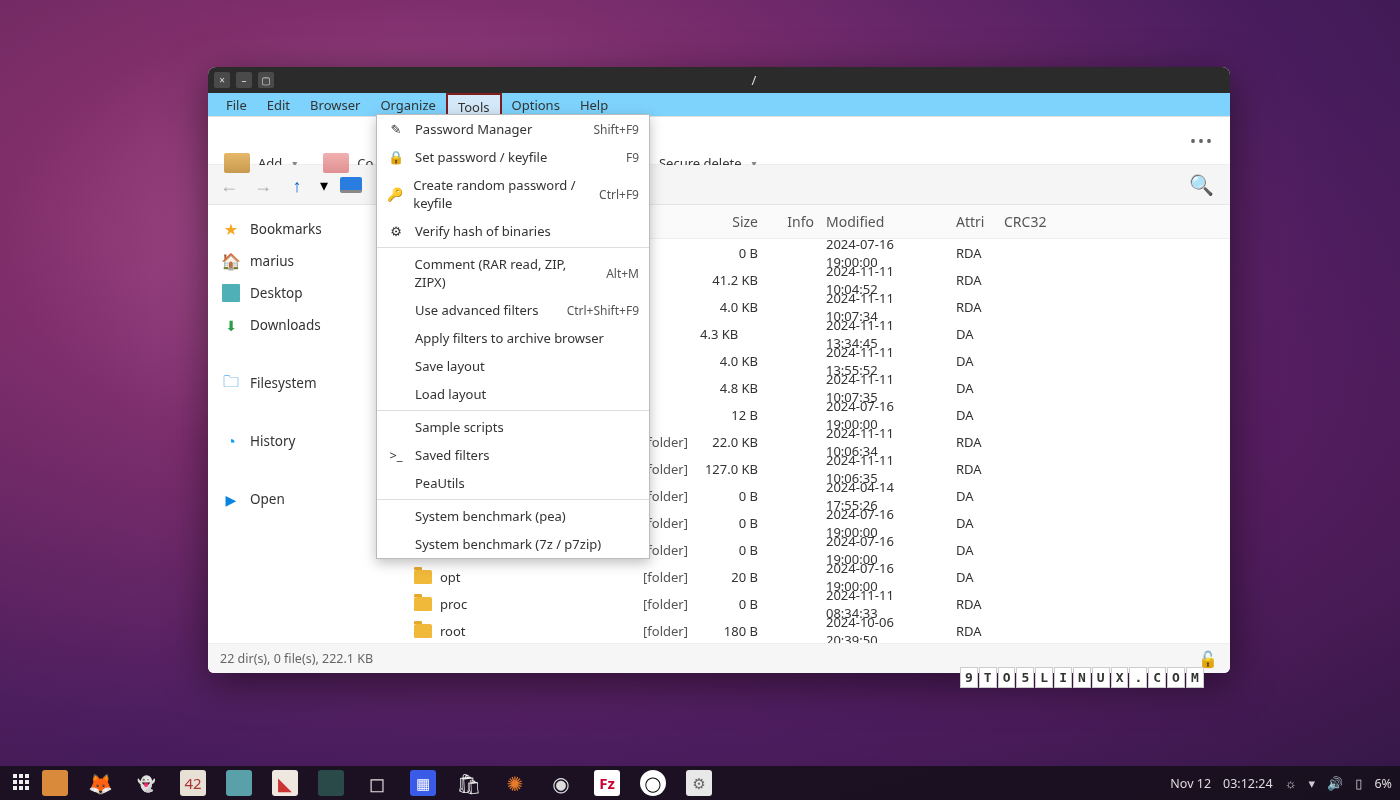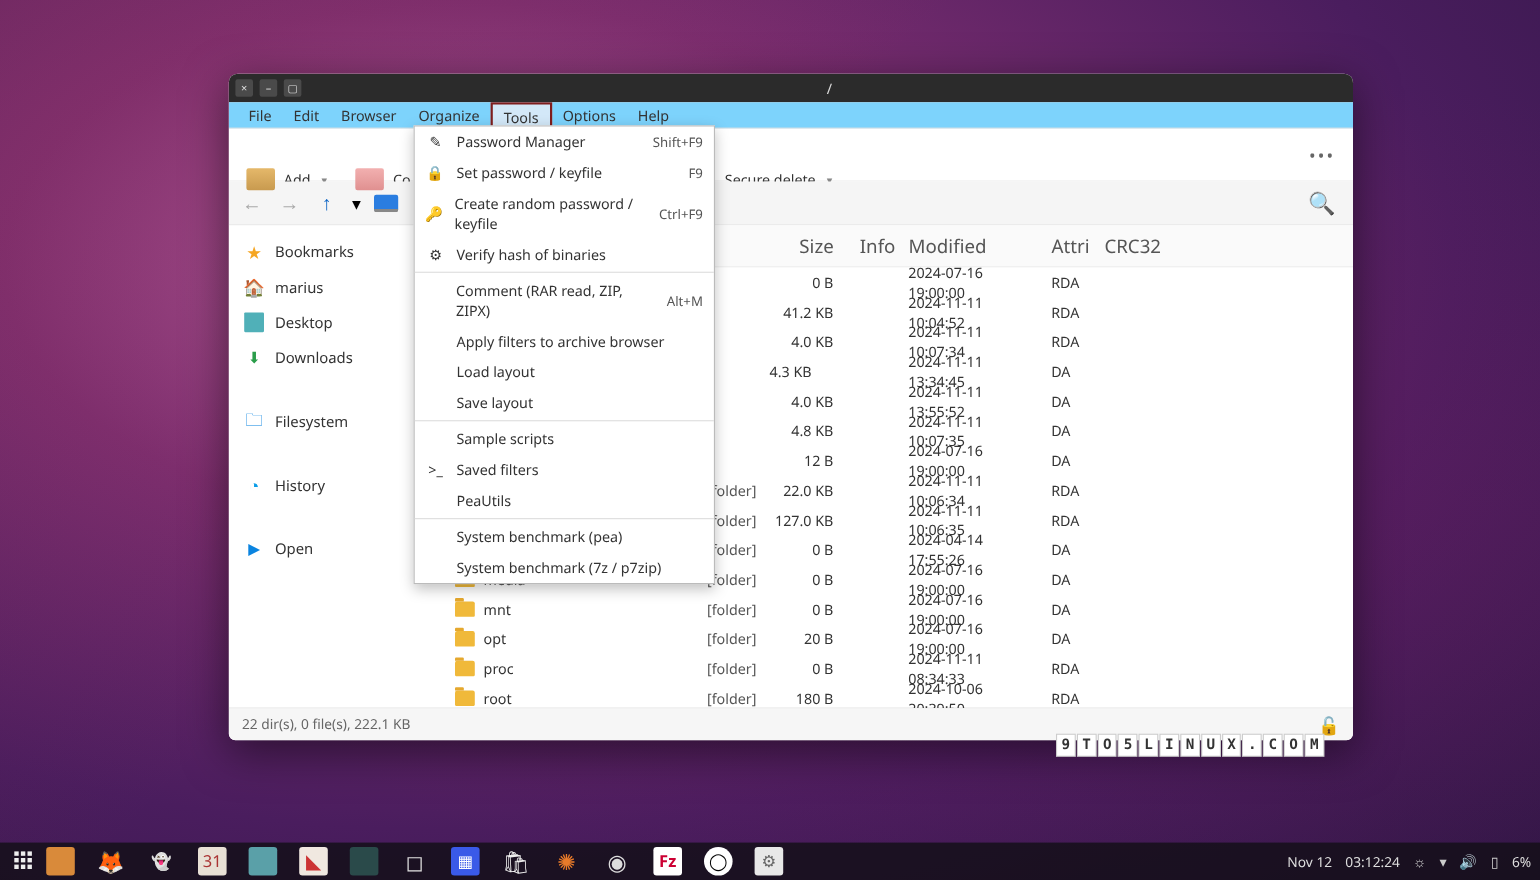--- a/index.html
+++ b/index.html
@@ -32,21 +32,21 @@
 .sidebar .sgroup { margin-top: 26px; }
 .sidebar .sicon { width:18px; height:18px; display:inline-flex; align-items:center; justify-content:center; }
 .star { color:#f5a623; font-size:16px; }
 .home { color:#e67b2b; font-size:16px; }
 .monitor { width:16px; height:12px; background:#50b0b8; border-radius:1px; }
 .dl { color:#2a9d4a; font-size:14px; }
 .folder { color:#0a84e0; font-size:16px; }
 .clock { color:#0a9de8; font-size:16px; }
 .play { color:#0a84e0; font-size:14px; }
 .main { flex:1; display:flex; flex-direction:column; overflow:hidden; }
-.headers { display:flex; font-size:17px; color:#555; background:#fafafa; border-bottom:1px solid #eee; padding: 4px 0; }
+.headers { display:flex; font-size:14px; color:#555; background:#fafafa; border-bottom:1px solid #eee; padding: 4px 0; }
 .headers div { padding: 3px 6px; }
 .col-name { width: 220px; padding-left:36px !important; }
 .col-type { width: 70px; text-align:right; }
 .col-size { width: 70px; text-align:right; }
 .col-info { width: 56px; text-align:right; }
 .col-mod { width: 130px; }
 .col-attr { width: 48px; }
 .col-crc { width: 60px; }
 .rows { flex:1; overflow-y:auto; }
 .row { display:flex; font-size:13px; color:#333; align-items:center; height:27px; }
@@ -388,29 +388,34 @@
       <span>Verify hash of binaries</span>
     </div>
     <hr>
     <div class="ditem">
       <span class="dicon"></span>
       <span>Comment (RAR read, ZIP, ZIPX)</span>
       <span class="dshort">Alt+M</span>
     </div>
     <div class="ditem">
       <span class="dicon"></span>
+      <span>Use advanced filters</span>
+      <span class="dshort">Ctrl+Shift+F9</span>
+    </div>
+    <div class="ditem">
+      <span class="dicon"></span>
       <span>Apply filters to archive browser</span>
     </div>
     <div class="ditem">
       <span class="dicon"></span>
+      <span>Save layout</span>
+    </div>
+    <div class="ditem">
+      <span class="dicon"></span>
       <span>Load layout</span>
-    </div>
-    <div class="ditem">
-      <span class="dicon"></span>
-      <span>Save layout</span>
     </div>
     <hr>
     <div class="ditem">
       <span class="dicon"></span>
       <span>Sample scripts</span>
     </div>
     <div class="ditem">
       <span class="dicon">&gt;_</span>
       <span>Saved filters</span>
     </div>
@@ -456,21 +461,21 @@
         <span></span>
         <span></span>
         <span></span>
         <span></span>
       </div>
   </div>
   <div class="task-icons">
     <div class="ti" style="background:#d98a3a"></div>
     <div class="ti" style="color:#ff7b2a;font-size:20px">🦊</div>
     <div class="ti">👻</div>
-    <div class="ti" style="background:#e8e0d5;color:#a33">31</div>
+    <div class="ti" style="background:#e8e0d5;color:#a33">42</div>
     <div class="ti" style="background:#5aa0a8"></div>
     <div class="ti" style="background:#f0e8e0;color:#c33;font-size:18px">◣</div>
     <div class="ti" style="background:#2a4a4a"></div>
     <div class="ti" style="color:#ddd;font-size:20px">◻</div>
     <div class="ti" style="background:#3a5ae8;color:#fff">▦</div>
     <div class="ti" style="color:#eee;font-size:20px">🛍</div>
     <div class="ti" style="color:#e87b2a;font-size:20px">✺</div>
     <div class="ti" style="color:#ddd;font-size:20px">◉</div>
     <div class="ti" style="background:#fff;color:#c03;font-weight:bold">Fz</div>
     <div class="ti" style="background:#fff;border-radius:50%">◯</div>

